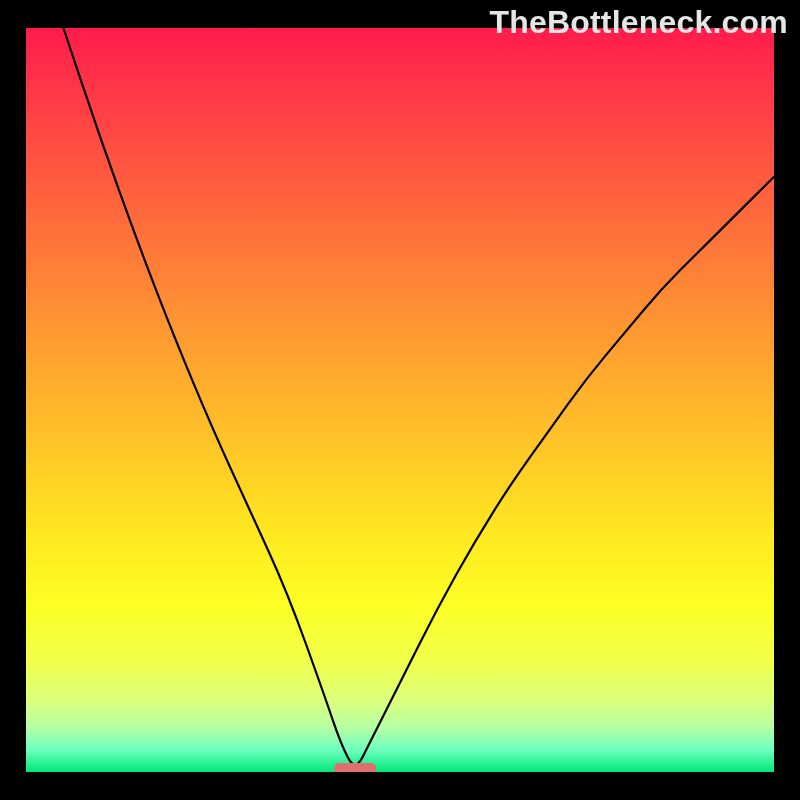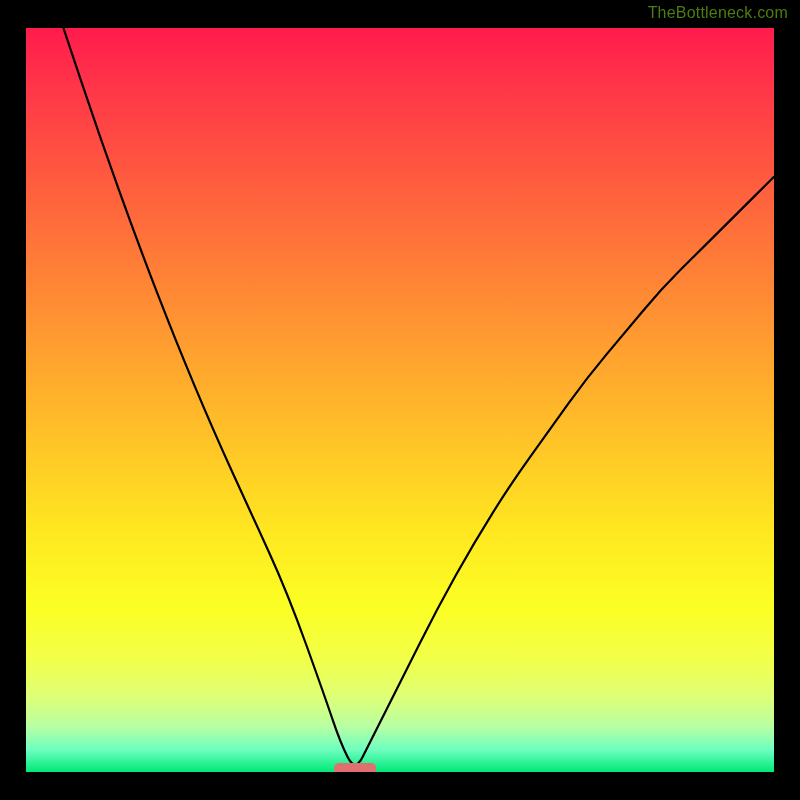--- a/index.html
+++ b/index.html
@@ -14,23 +14,23 @@
   .frame {
     position: relative;
     width: 800px;
     height: 800px;
     background: #000;
   }
   .watermark {
     position: absolute;
     top: 4px;
     right: 12px;
-    color: #4d7c0f;
-    font-size: 16px;
-    font-weight: 400;
+    color: #e5e5e5;
+    font-size: 32px;
+    font-weight: 700;
     letter-spacing: 0.2px;
     z-index: 20;
     user-select: none;
   }
   .plot {
     position: absolute;
     left: 26px;
     top: 28px;
     width: 748px;
     height: 744px;

